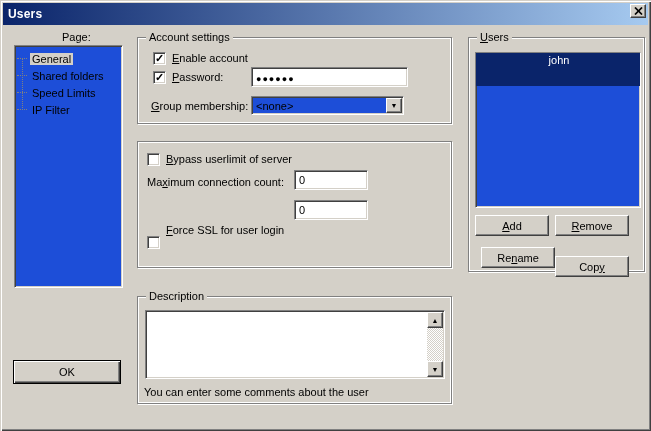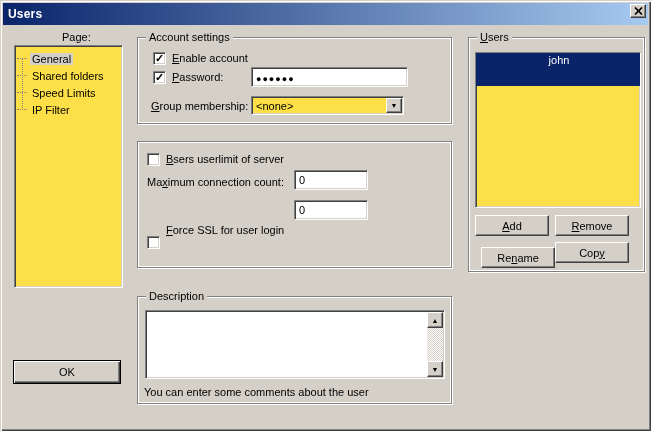--- a/index.html
+++ b/index.html
@@ -27,21 +27,21 @@
     border:1px solid;border-color:#fff #404040 #404040 #fff;
     box-shadow:inset -1px -1px 0 #808080;
     font-size:11px;text-align:center;cursor:default;
     display:flex;align-items:center;justify-content:center;
   }
   .btn-default{
     border:1px solid #000;
     box-shadow:inset 1px 1px 0 #fff, inset -1px -1px 0 #404040, inset -2px -2px 0 #808080;
   }
   .sunken{
-    background:#fde047;
+    background:#1d4ed8;
     border:1px solid;border-color:#808080 #fff #fff #808080;
     box-shadow:inset 1px 1px 0 #404040, inset -1px -1px 0 #d4d0c8;
   }
   input.sunken-input{
     position:absolute;background:#fff;
     border:1px solid;border-color:#808080 #fff #fff #808080;
     box-shadow:inset 1px 1px 0 #404040, inset -1px -1px 0 #d4d0c8;
     font-size:11px;padding:2px 4px;outline:none;
   }
   input.pw{font-size:9px;letter-spacing:1px;font-weight:bold;padding-top:5px;}
@@ -156,21 +156,21 @@
         <span>▼</span>
       </button>
     </div>
   </div>
 
   <div class="groupbox" style="left:137px;top:141px;width:315px;height:127px;">
 
     <div class="checkbox" style="left:9px;top:11px;">
       <span class="mark"></span>
     </div>
-    <span class="label" style="left:28px;top:11px;"><span></span><span class="u">B</span><span>sers userlimit of server</span></span>
+    <span class="label" style="left:28px;top:11px;"><span></span><span class="u">B</span><span>ypass userlimit of server</span></span>
 
     <span class="label" style="left:9px;top:34px;"><span>Ma</span><span class="u">x</span><span>imum connection count:</span></span>
     <input class="sunken-input" style="left: 156px; top: 28px; width: 74px; height: 20px;" type="text" value="0">
 
     <input class="sunken-input" style="left: 156px; top: 58px; width: 74px; height: 20px;" type="text" value="0">
 
     <div class="checkbox" style="left:9px;top:94px;">
       <span class="mark"></span>
     </div>
     <span class="label" style="left:28px;top:82px;"><span></span><span class="u">F</span><span>orce SSL for user login</span></span>
@@ -204,20 +204,20 @@
 
     <button class="btn" style="left:6px;top:177px;width:74px;height:21px;">
         <span><span></span><span class="u">A</span><span>dd</span></span>
       </button>
     <button class="btn" style="left:86px;top:177px;width:74px;height:21px;">
         <span><span></span><span class="u">R</span><span>emove</span></span>
       </button>
     <button class="btn" style="left:6px;top:209px;width:74px;height:21px;margin-left:6px;">
         <span><span>Re</span><span class="u">n</span><span>ame</span></span>
       </button>
-    <button class="btn" style="left:86px;top:204px;width:74px;height:21px;">
+    <button class="btn" style="left:86px;top:218px;width:74px;height:21px;">
         <span><span>Cop</span><span class="u">y</span><span></span></span>
       </button>
   </div>
 
   <button class="btn btn-default" style="left:13px;top:360px;width:108px;height:24px;">OK</button>
 
 </div>
 
 </body></html>

